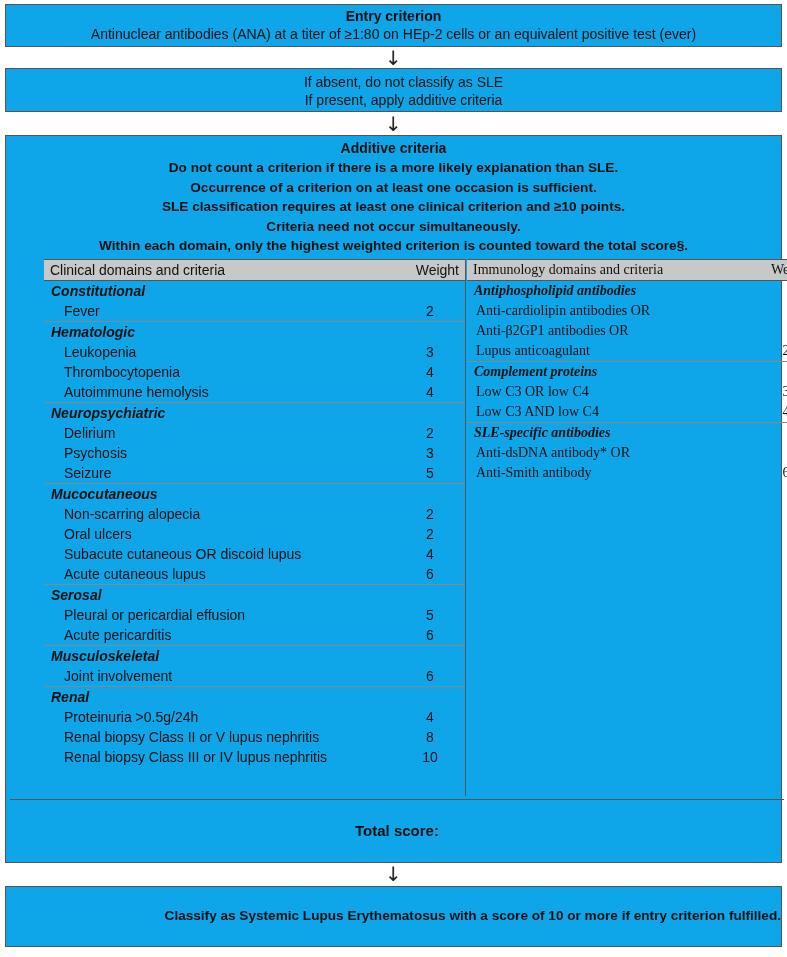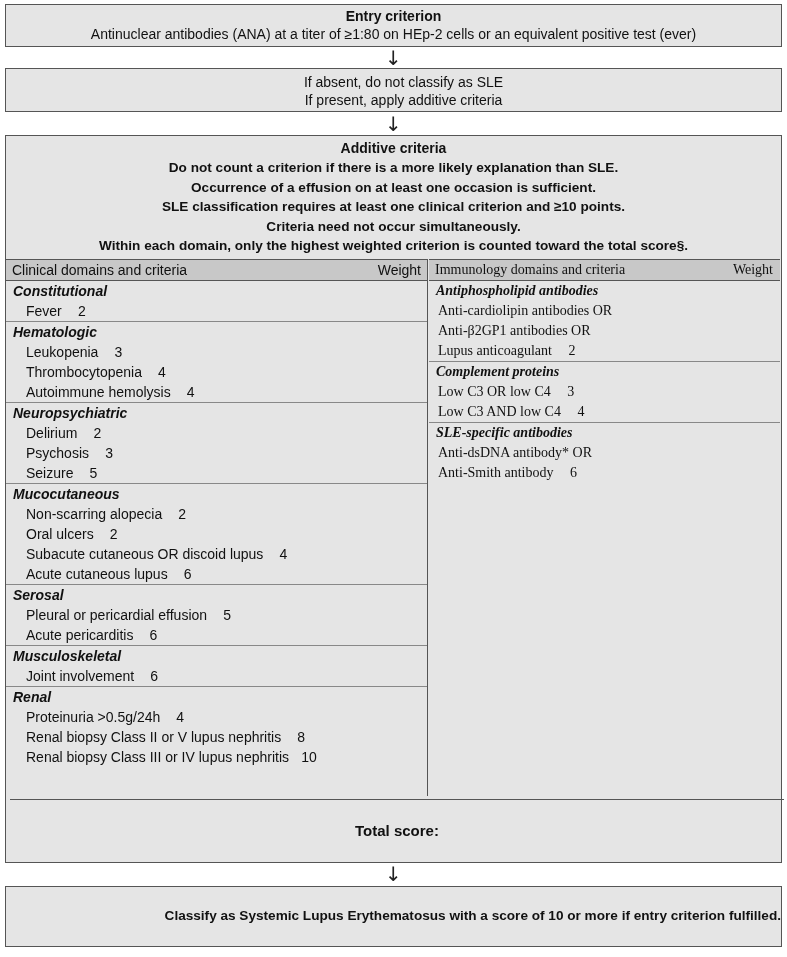--- a/index.html
+++ b/index.html
@@ -1,42 +1,42 @@
 <!DOCTYPE html>
 <html><head>
 <meta charset="utf-8">
 <style>
   * { box-sizing: border-box; margin: 0; padding: 0; }
   html, body { width: 787px; height: 957px; background: #ffffff; overflow: hidden; }
   body { font-family: "Liberation Sans", "DejaVu Sans", sans-serif; color: #111; position: relative; }
 
-  .box { position: absolute; left: 5px; width: 777px; border: 1.5px solid #555; background: #e5e5e5; }
+  .box { position: absolute; left: 5px; width: 777px; border: 1.5px solid #555; background: #0ea5e9; }
   .center { text-align: center; }
   .arrow { position: absolute; left: 0; width: 787px; text-align: center; font-size: 20px; line-height: 20px; color: #222; font-family: "DejaVu Sans", sans-serif; }
 
   #entry { top: 4px; height: 43px; padding-top: 3px; }
   #entry .t { font-weight: bold; font-size: 14px; line-height: 17px; }
   #entry .d { font-size: 14px; line-height: 18px; }
 
   #gate { top: 68px; height: 44px; padding-top: 4px; font-size: 14px; line-height: 18px; padding-left: 20px; }
 
   #additive { top: 135px; height: 728px; }
   #additive .head { padding-top: 3px; font-weight: bold; font-size: 13.6px; line-height: 19.4px; }
   #additive .head .title { font-size: 14px; }
 
   .table { position: absolute; left: 0; top: 123px; width: 774px; height: 540px; }
-  .col { position: absolute; top: 0; }
+  .col { position: absolute; top: 0; margin-left: 38px; }
   .col.left { left: 0; width: 422px; border-right: 1.5px solid #555; height: 537px; }
   .col.right { left: 423px; width: 351px; font-family: Liberation Serif, serif; }
   .hdr { height: 22px; background: #c8c8c8; border-top: 1.5px solid #555; border-bottom: 1.5px solid #555; display: flex; justify-content: space-between; align-items: center; font-size: 14px; padding: 0 6px 0 6px; }
   .col.right .hdr { padding: 0 7px 0 6px; }
   .domain { border-bottom: 1.5px solid #888; }
   .domain:last-child { border-bottom: none; }
   .dname { font-weight: bold; font-style: italic; font-size: 14px; line-height: 20px; padding-left: 7px; }
-  .row { display: flex; font-size: 14px; line-height: 20px; padding-left: 20px; padding-right: 0; }
+  .row { display: flex; justify-content: space-between; font-size: 14px; line-height: 20px; padding-left: 20px; padding-right: 0; }
   .col.right .row { padding-left: 9px; }
   .row .w { width: 40px; text-align: center; }
   .col.left .row .w { margin-right: 15px; }
   .col.right .row .w { margin-right: 12px; }
   .right-bottom-rule { border-bottom: 1.5px solid #888; }
 
   #total { position: absolute; left: 4px; top: 663px; width: 774px; height: 73px; border-top: 1.5px solid #555; text-align: center; font-weight: bold; font-size: 15px; line-height: 62px; }
 
   #classify { top: 886px; height: 61px; padding-left: 9px; font-weight: bold; font-size: 13.6px; line-height: 58px; text-align: right; }
 </style>
@@ -54,21 +54,21 @@
   <div>If absent, do not classify as SLE</div>
   <div>If present, apply additive criteria</div>
 </div>
 
 <div class="arrow" style="top:114px;">↓</div>
 
 <div class="box" id="additive">
   <div class="head center">
     <div class="title">Additive criteria</div>
     <div>Do not count a criterion if there is a more likely explanation than SLE.</div>
-    <div>Occurrence of a effusion on at least one occasion is sufficient.</div>
+    <div>Occurrence of a criterion on at least one occasion is sufficient.</div>
     <div>SLE classification requires at least one clinical criterion and ≥10 points.</div>
     <div>Criteria need not occur simultaneously.</div>
     <div>Within each domain, only the highest weighted criterion is counted toward the total score§.</div>
   </div>
 
   <div class="table">
 
     <div class="col left">
       <div class="hdr">
         <span>Clinical domains and criteria</span>

